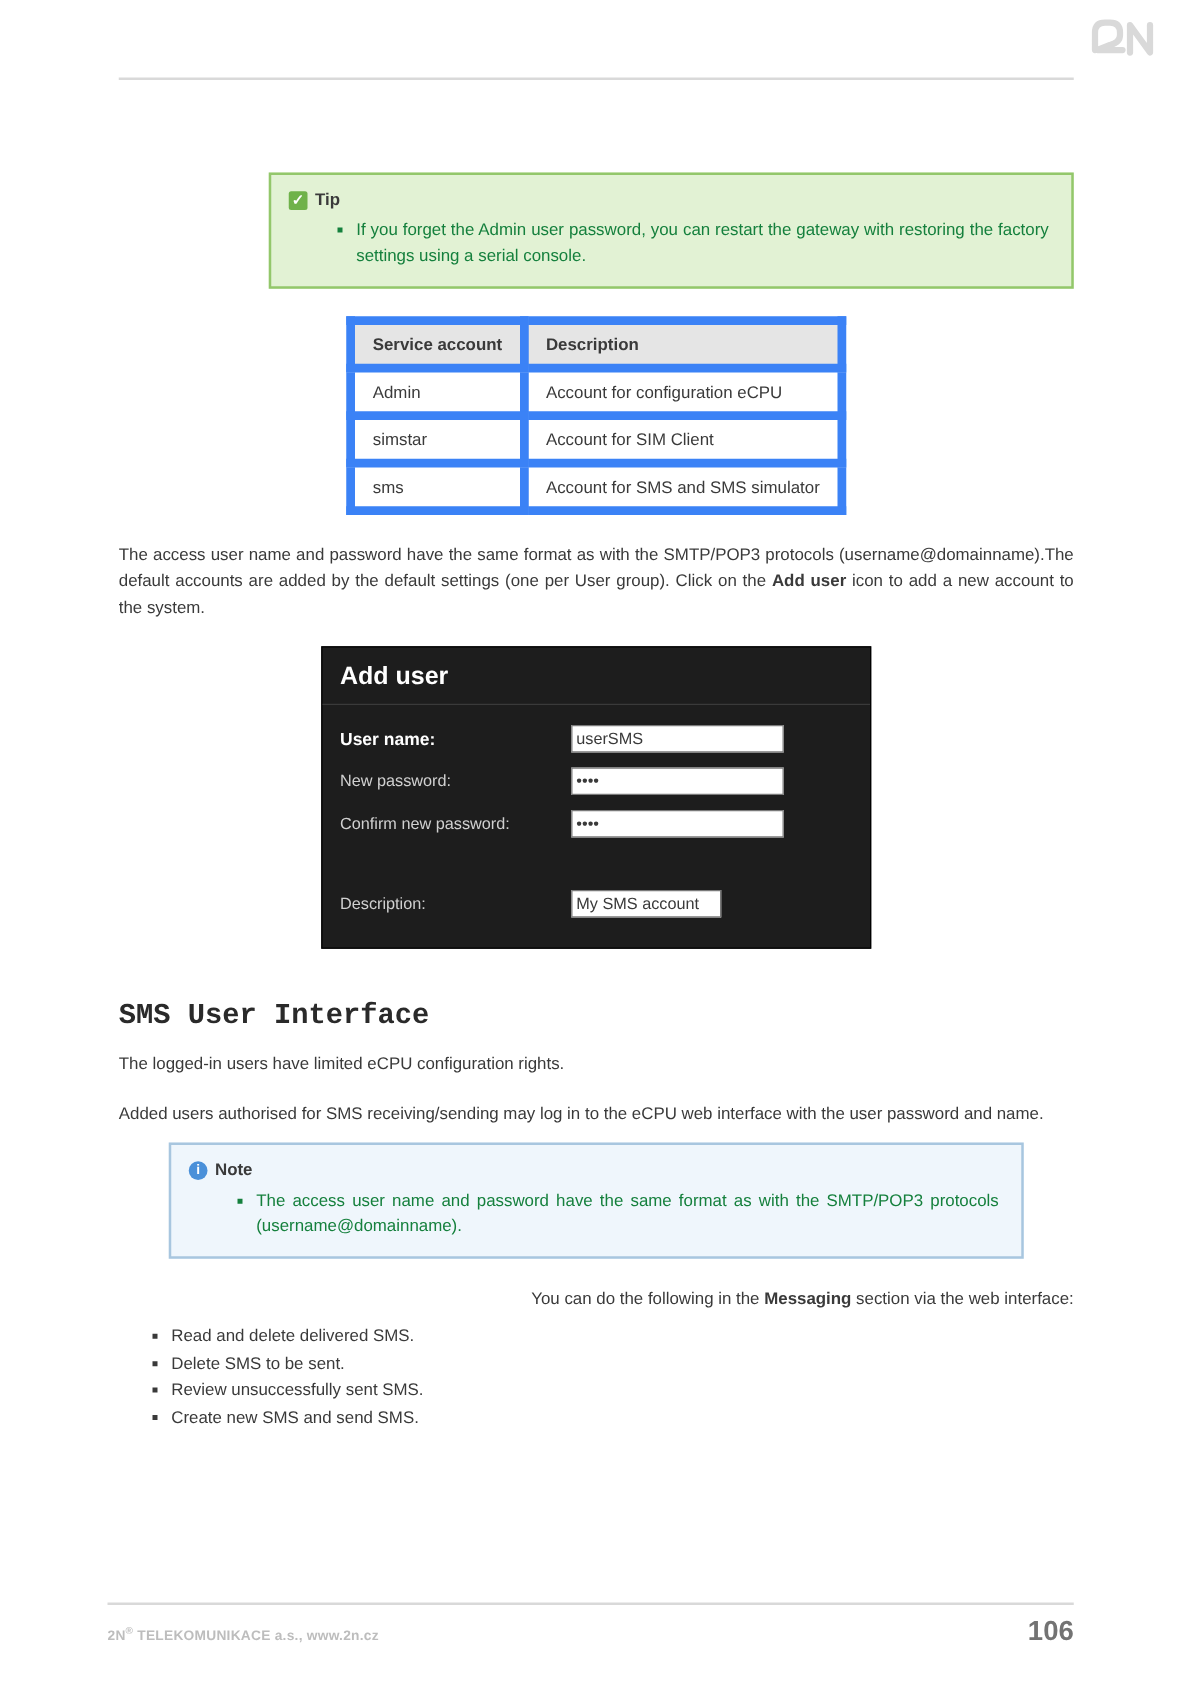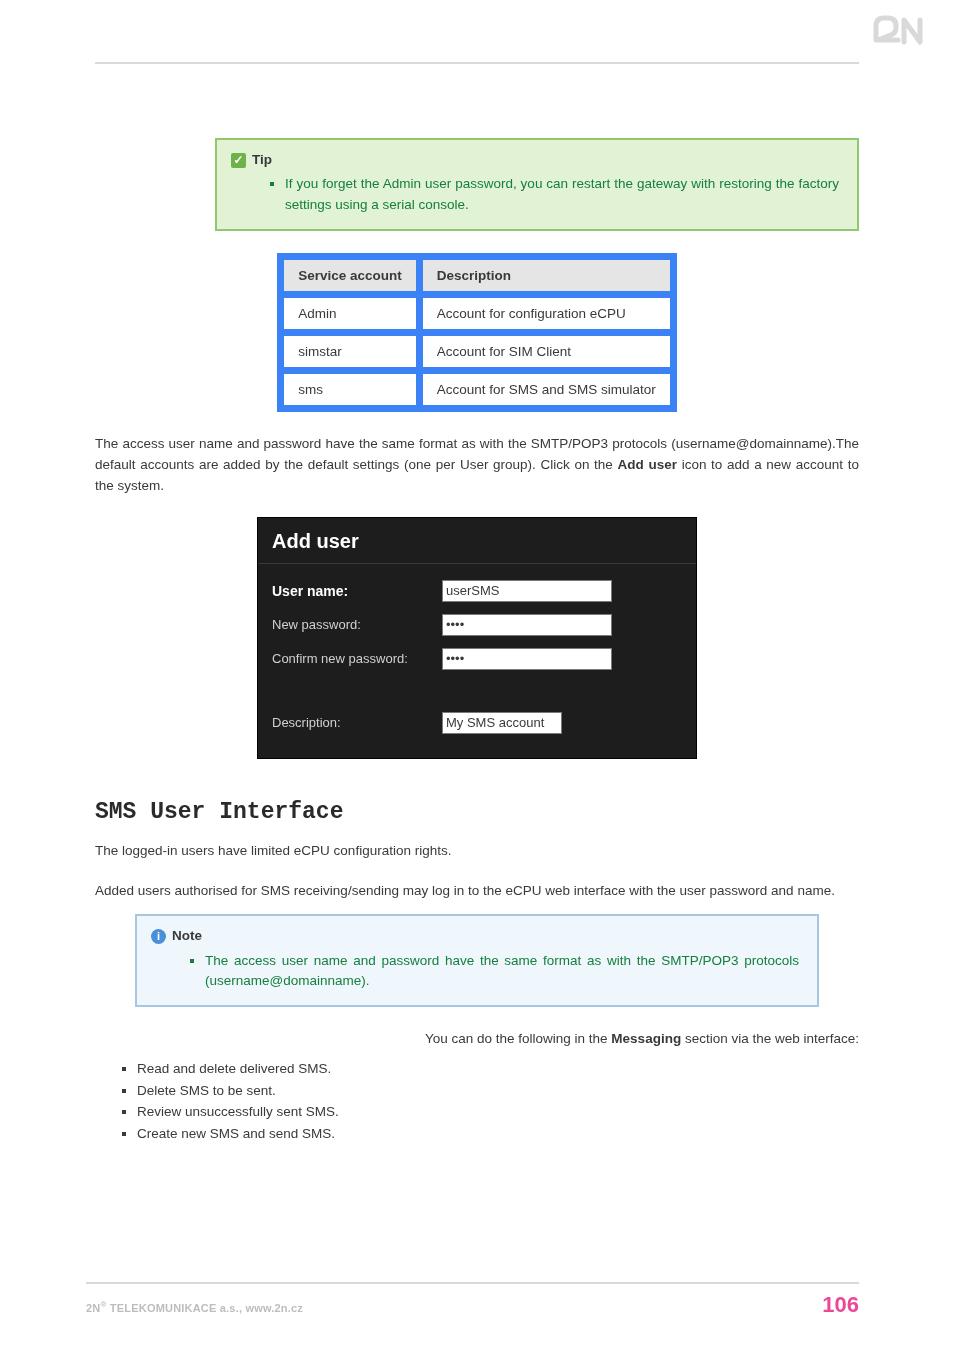--- a/index.html
+++ b/index.html
@@ -18,31 +18,31 @@
   .callout ul { list-style: square; padding-left: 54px; }
   .callout ul li { text-align: justify; color: #15803d; }
   .acct-table { border-collapse: collapse; margin: 0 auto 22px auto; }
   .acct-table th, .acct-table td { border: 7px solid #3b82f6; padding: 8px 14px; font-size: 13.5px; text-align: left; }
   .acct-table th { background: #e5e5e5; font-weight: bold; }
   .body-text { font-size: 13.5px; line-height: 1.55; text-align: justify; margin-bottom: 20px; }
   .form-img { width: 440px; margin: 0 auto 40px auto; background: #1d1d1d; border: 1px solid #000; }
   .form-header { font-weight: bold; font-size: 20px; color: #fff; padding: 12px 14px 10px 14px; border-bottom: 1px solid #3a3a3a; }
   .form-body { padding: 10px 14px 18px 14px; }
   .form-row { display: flex; align-items: center; padding: 6px 0; }
-  .form-label { width: 170px; color: #d0d0d0; font-size: 13px; }
+  .form-label { width: 185px; color: #d0d0d0; font-size: 13px; }
   .form-label.bold { color: #fff; font-weight: bold; font-size: 14px; }
   .form-input { flex: 0 0 170px; height: 22px; background: #fff; border: 1px solid #7a7a7a; font-family: Tahoma, sans-serif; font-size: 13px; padding: 0 3px; display: flex; align-items: center; }
   .form-input.short { flex: 0 0 120px; }
   .gap-row { height: 30px; }
   h2.section { font-size: 23px; font-weight: bold; margin: 0 0 16px 0; color: #2a2a2a; font-family: Liberation Mono, monospace; }
   .bullets { list-style: square; padding-left: 42px; font-size: 13.5px; line-height: 1.6; margin-bottom: 20px; }
   .footer { position: absolute; bottom: 32px; left: 86px; right: 95px; display: flex; justify-content: space-between; align-items: baseline; border-top: 2px solid #d9d9d9; padding-top: 8px; }
   .footer-left { font-size: 11px; color: #bdbdbd; font-weight: bold; letter-spacing: 0.2px; }
   .footer-left sup { font-size: 8px; }
-  .footer-right { font-size: 22px; color: #ec4899; font-weight: bold; }
+  .footer-right { font-size: 22px; color: #737373; font-weight: bold; }
 </style>
 </head>
 <body>
 
 <div class="page">
   <div class="header-rule"></div>
   <div class="logo">
     <svg viewBox="0 0 54 38">
         <g fill="none" stroke="#d9d9d9" stroke-width="5" stroke-linecap="round" stroke-linejoin="round">
           <path d="M4 28 L4 14 Q4 6 12 6 L16 6 Q24 6 24 14 L24 16 Q24 22 16 24 L6 28 L26 28"></path>

